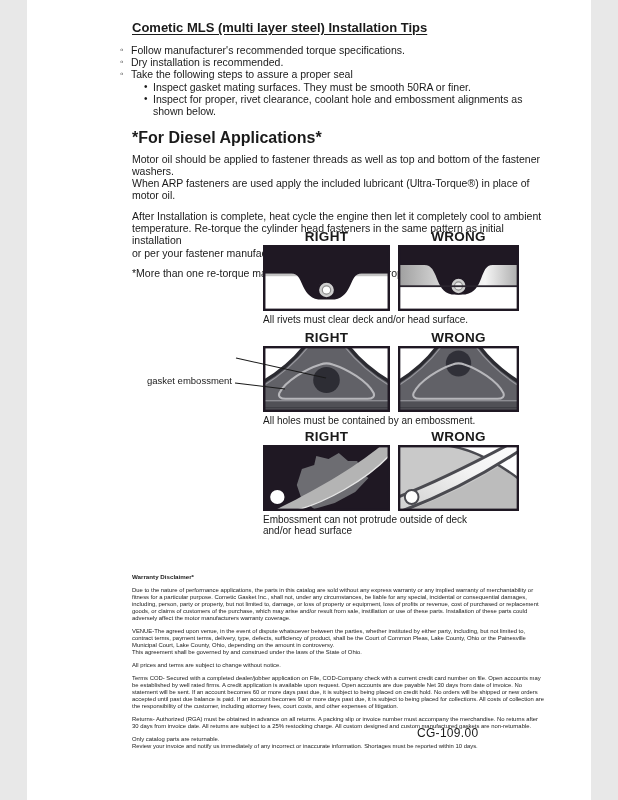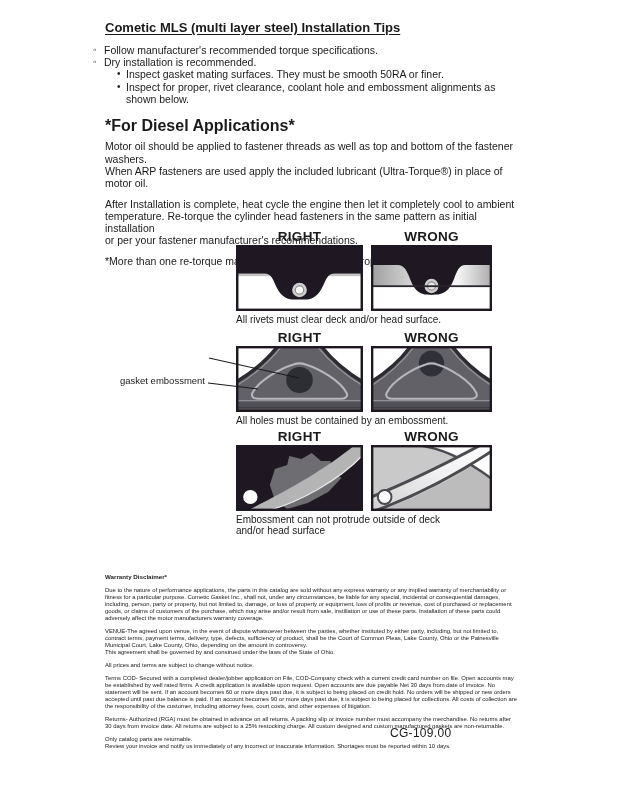--- a/index.html
+++ b/index.html
@@ -1,17 +1,17 @@
 <!DOCTYPE html>
 <html><head>
 <meta charset="utf-8">
 <style>
   html,body{margin:0;padding:0;background:#e8e8e8;}
   .page{
-    position:relative;width:618px;height:800px;margin:0 auto;background:#ffffff;
+    position:relative;width:564px;height:800px;margin:0 auto;background:#ffffff;
     font-family:"Liberation Sans", sans-serif;color:#1a1a1a;overflow:hidden;
   }
   .pre{white-space:pre-line;}
   
   .content{position:absolute;left:93px;top:20px;width:424px;}
   .title{
     margin:0 0 9px 12px;font-size:13px;font-weight:bold;
     text-decoration:underline;text-underline-offset:2px;
   }
   .blist{font-size:10.5px;line-height:12.2px;}
@@ -44,20 +44,21 @@
 <body>
 
 <div class="page">
 
   <div class="content">
     <h1 class="title">Cometic MLS (multi layer steel) Installation Tips</h1>
 
     <div class="blist">
       <div class="bi">Follow manufacturer's recommended torque specifications.</div>
       <div class="bi">Dry installation is recommended.</div>
+      <div class="bi">Take the following steps to assure a proper seal</div>
       <div class="sbi">Inspect gasket mating surfaces.  They must be smooth 50RA or finer.</div>
       <div class="sbi">Inspect for proper, rivet clearance, coolant hole and embossment alignments as shown below.</div>
     </div>
 
     <div class="diesel">
       <div class="diesel-h">*For Diesel Applications*</div>
       <p class="pre">Motor oil should be applied to fastener threads as well as top and bottom of the fastener washers.
 When ARP fasteners are used apply the included lubricant (Ultra-Torque®) in place of motor oil.</p>
       <p class="pre">After Installation is complete, heat cycle the engine then let it completely cool to ambient
 temperature. Re-torque the cylinder head fasteners in the same pattern as initial installation

